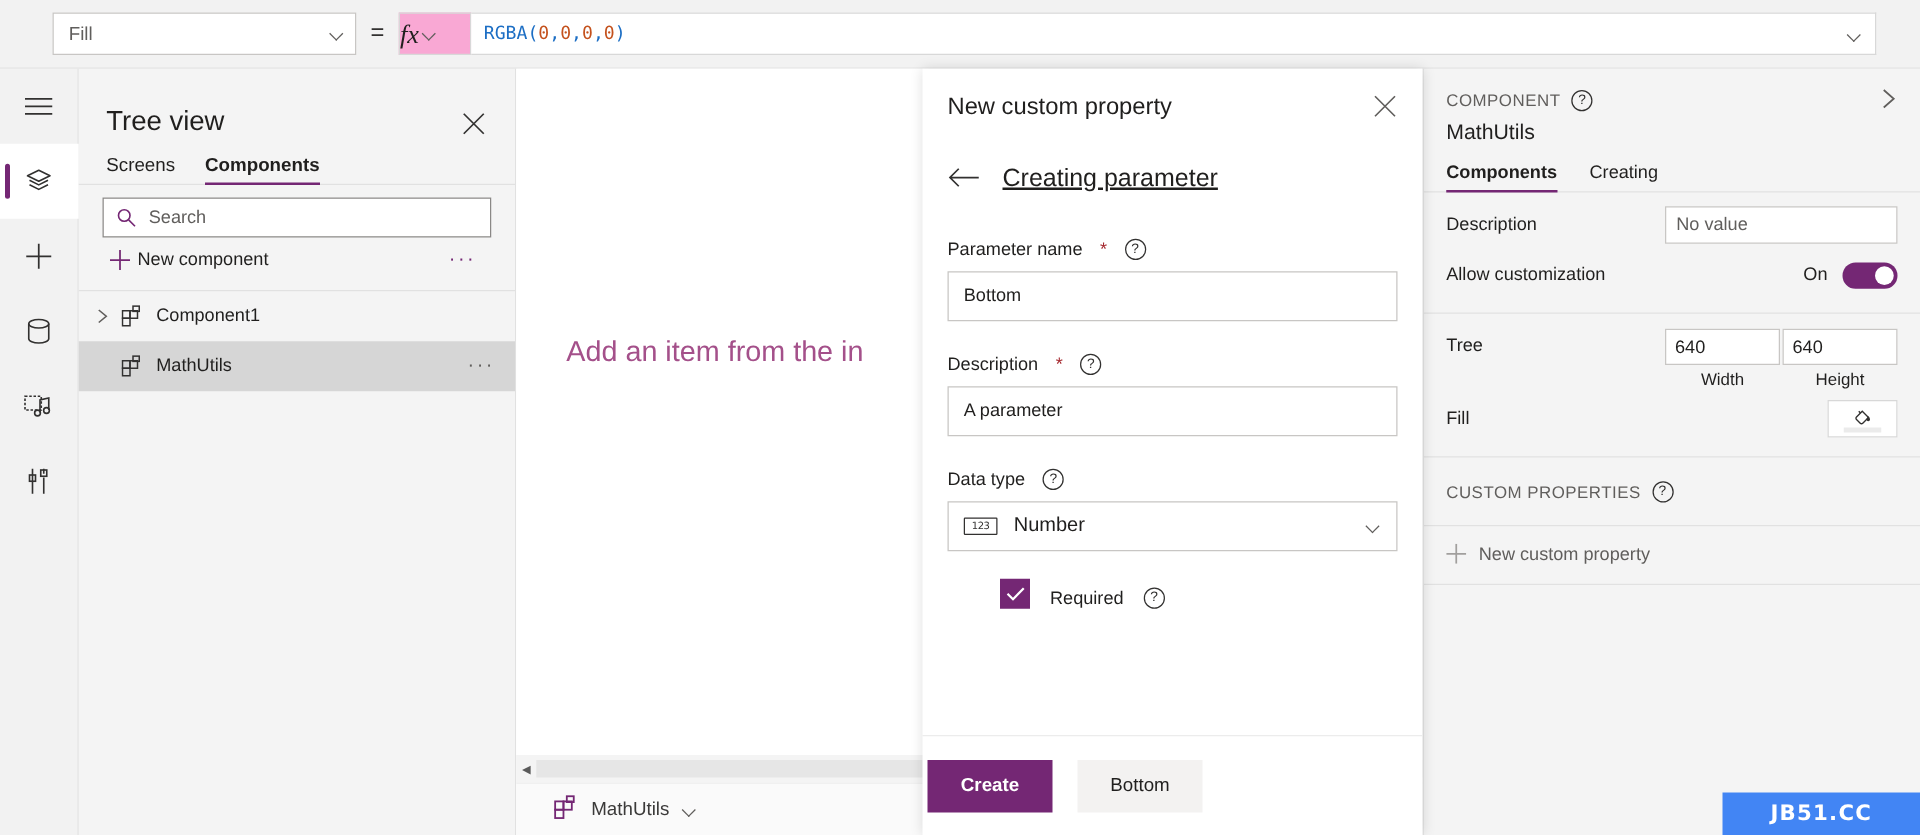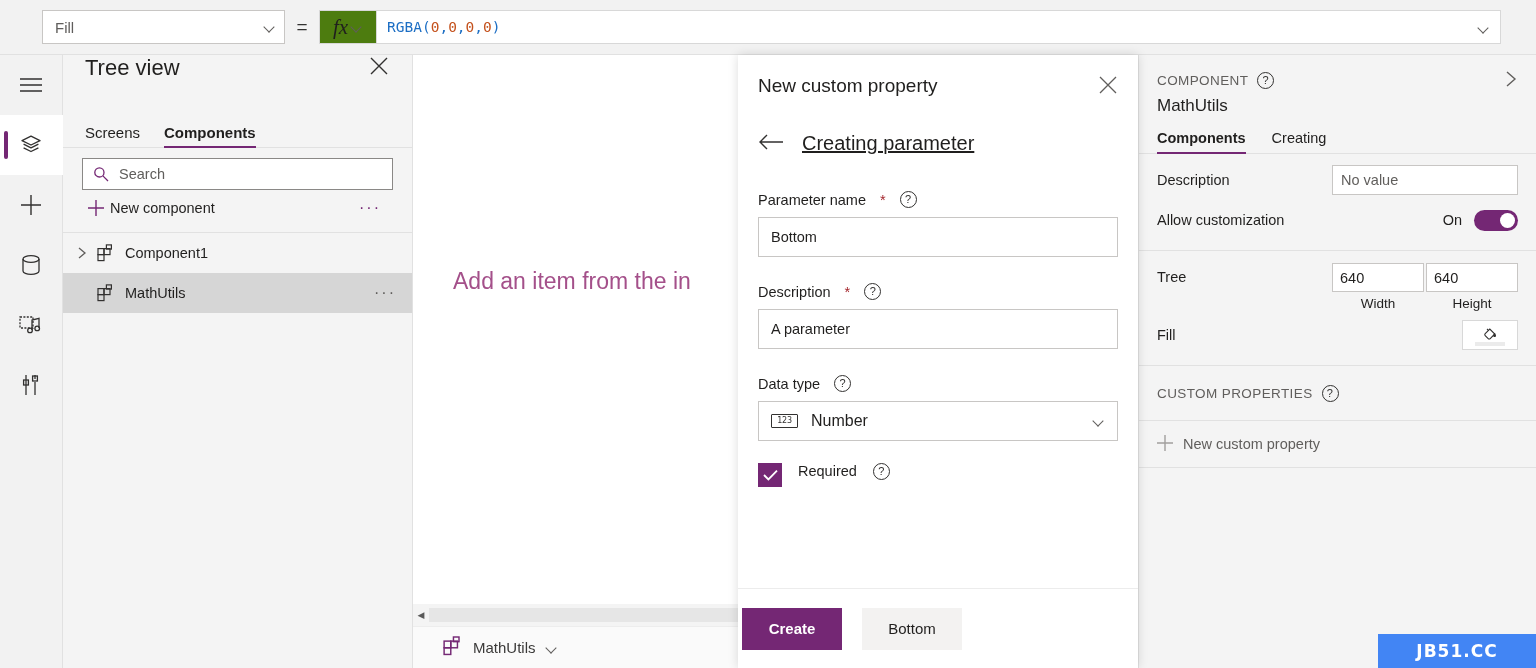--- a/index.html
+++ b/index.html
@@ -34,22 +34,22 @@
   .chev::before{
     content:""; position:absolute; left:1px; top:2px;
     width:7px; height:7px;
     border-right:1.3px solid #605e5c; border-bottom:1.3px solid #605e5c;
     transform:rotate(45deg);
   }
   .eq-sign{
     width:34px; text-align:center; font-size:19px; color:#323130; font-weight:400;
   }
   .fx-btn{
-    width:58px; height:34px; background:#4d7c0f; border:1px solid #d8d8d8;
-    display:flex; align-items:center; justify-content:center; gap:3px;
+    width:58px; height:34px; background:#f9a8d4; border:1px solid #d8d8d8;
+    display:flex; align-items:center; justify-content:flex-start; gap:3px;
     cursor:pointer;
   }
   .fx-btn .fx{ font-family:"Liberation Serif", serif; font-style:italic; font-size:21px; color:#201f1e; }
   .formula-input{
     flex:1; height:34px; margin-right:35px;
     background:#fff; border:1px solid #d8d8d8; border-left:none;
     display:flex; align-items:center; padding:0 10px;
     font-family:"DejaVu Sans Mono", monospace; font-size:14.5px;
     position:relative;
   }
@@ -74,21 +74,21 @@
     background:#742774; border-radius:2px;
   }
   .rail-btn svg{ display:block; }
 
   
   #tree-view{
     position:absolute; left:63px; top:55px; width:350px; height:613px;
     background:#f4f4f4; border-right:1px solid #e1e1e1;
   }
   .tv-head{
-    height:55px; display:flex; align-items:flex-start; padding:0 22px 0 22px;gap:48px;
+    height:55px; display:flex; align-items:flex-end; padding:0 22px 0 22px;gap:48px;
   }
   .tv-title{ flex:1; font-size:22px; color:#201f1e; }
   .tv-close{ cursor:pointer; width:22px; height:22px; position:relative; }
   .tv-tabs{
     display:flex; gap:24px; padding:0 22px; height:38px; align-items:flex-end;
     border-bottom:1px solid #e1e1e1;
   }
   .tv-tab{
     font-size:15px; color:#201f1e; padding-bottom:6px; cursor:pointer; position:relative;
   }
@@ -184,21 +184,21 @@
     width:360px; height:40px; border:1px solid #c8c6c4; background:#fff;
     display:flex; align-items:center; padding:0 12px; gap:13px;
     font-size:16px; color:#201f1e; margin-bottom:22px; cursor:pointer;
   }
   .dd-input .lbl{ flex:1; }
   .num-icon{
     width:27px; height:14px; border:1.3px solid #323130; border-radius:1px;
     font-size:8px; line-height:12px; text-align:center; letter-spacing:-0.3px;
     font-family:"DejaVu Sans", sans-serif; color:#323130;
   }
-  .check-row{ display:flex; align-items:flex-start; gap:16px; margin-top:8px; }
+  .check-row{ display:flex; align-items:flex-end; gap:16px; margin-top:8px;margin-left:42px; }
   .checkbox{
     width:24px; height:24px; background:#742774; display:flex;
     align-items:center; justify-content:center; cursor:pointer;
   }
   .check-label{ font-size:14.5px; color:#201f1e; }
   .dlg-foot{
     height:80px; border-top:1px solid #ececec;
     display:flex; align-items:center; padding:0 4px; gap:20px;
   }
   .btn-primary{

